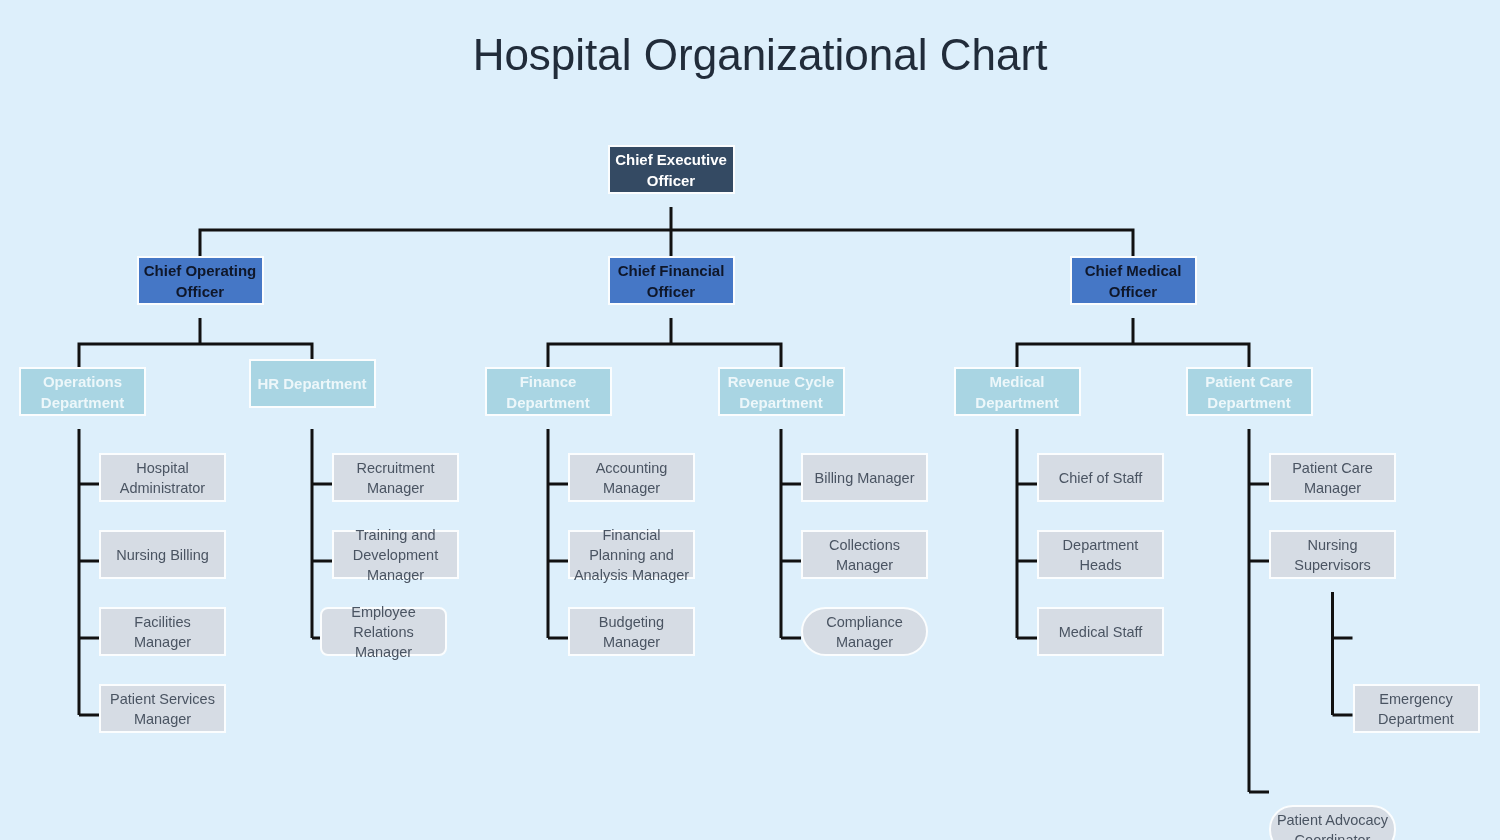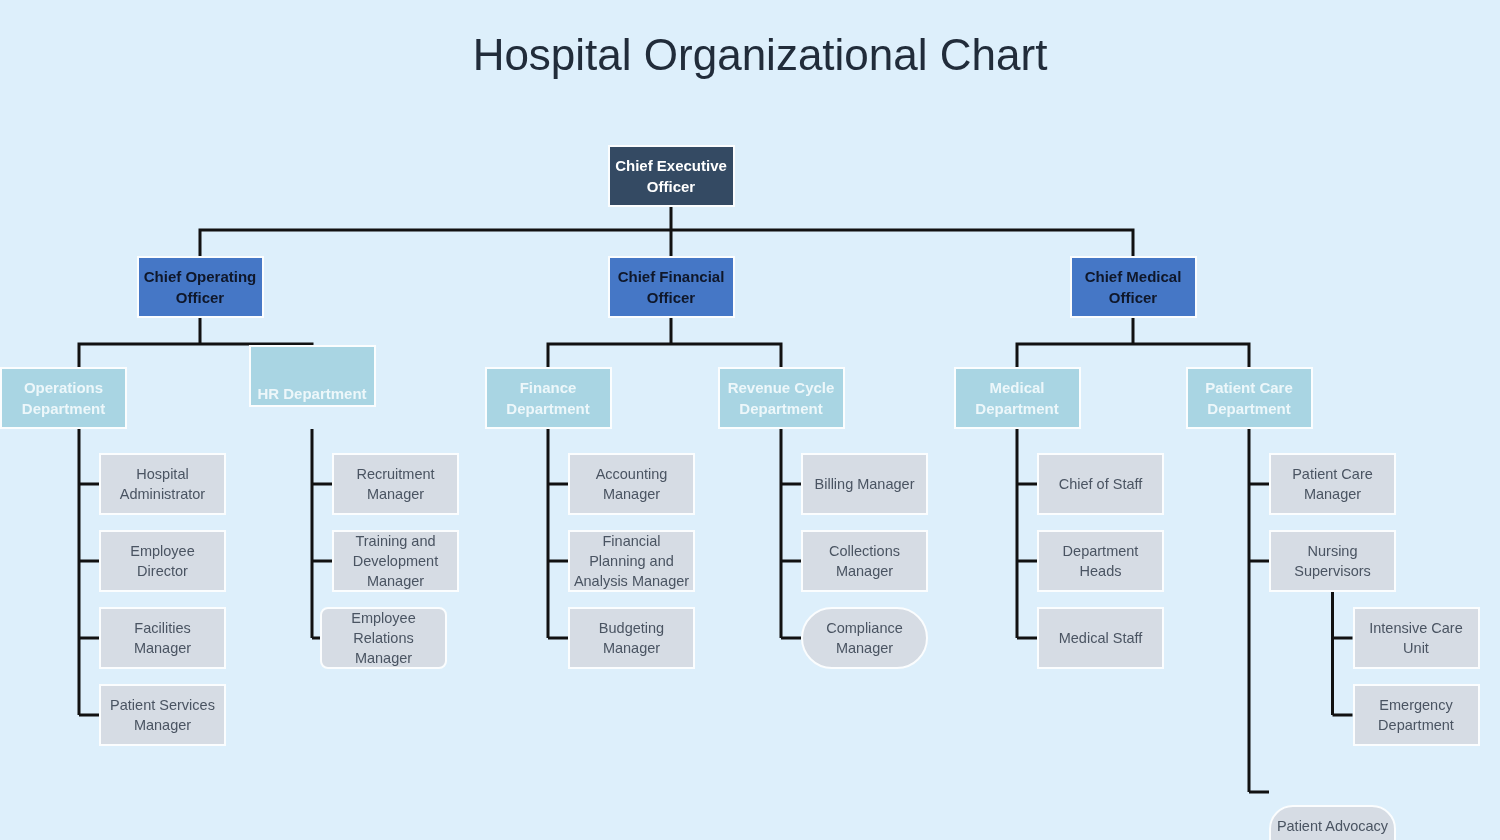--- a/index.html
+++ b/index.html
@@ -5,21 +5,21 @@
   :root{
     --bg:#ddeffb; --c1:#344a63; --c2:#4577c6; --c3:#a9d5e3;
     --c4:#d6dce4; --c4t:#4a5462; --border:#fbfdfe; --wire:#111111; --title:#212c3a;
   }
   html,body{margin:0;padding:0;}
   body{width:1500px;height:840px;background:var(--bg);font-family:"Liberation Sans",sans-serif;overflow:hidden;}
   #canvas{position:relative;width:1500px;height:840px;}
   .title{position:absolute;top:30px;left:0;width:1520px;text-align:center;
          font-size:44px;font-weight:500;color:var(--title);letter-spacing:0px;}
   #wires{position:absolute;left:0;top:0;}
-  .node{position:absolute;box-sizing:border-box;width:127px;height:62px;
+  .node{position:absolute;box-sizing:border-box;width:127px;height:49px;
         display:flex;align-items:center;justify-content:center;text-align:center;
         border:2px solid var(--border);padding:1px 3px;}
   .lvl1{background:var(--c1);color:#ffffff;font-weight:600;font-size:15px;line-height:21px;}
   .lvl2{background:var(--c2);color:#0f172a;font-weight:600;font-size:15px;line-height:21px;}
   .lvl3{background:var(--c3);color:#edf7fa;font-weight:600;font-size:15px;line-height:21px;}
   .leaf{background:var(--c4);color:var(--c4t);font-weight:400;font-size:14.5px;line-height:20px;}
 </style>
 </head>
 <body>
 
@@ -27,36 +27,36 @@
   <svg id="wires" width="1500" height="840">
       <path d="M 671 207 V 230 H 200 V 256 M 200 318 V 344 H 79 V 367 M 79 484 H 99 M 79 561 H 99 M 79 638 H 99 M 79 715 H 99 M 79 429 V 715 M 200 318 V 344 H 312 V 367 M 312 484 H 332 M 312 561 H 332 M 312 638 H 332 M 312 429 V 638 M 671 207 V 230 H 671 V 256 M 671 318 V 344 H 548 V 367 M 548 484 H 568 M 548 561 H 568 M 548 638 H 568 M 548 429 V 638 M 671 318 V 344 H 781 V 367 M 781 484 H 801 M 781 561 H 801 M 781 638 H 801 M 781 429 V 638 M 671 207 V 230 H 1133 V 256 M 1133 318 V 344 H 1017 V 367 M 1017 484 H 1037 M 1017 561 H 1037 M 1017 638 H 1037 M 1017 429 V 638 M 1133 318 V 344 H 1249 V 367 M 1249 484 H 1269 M 1249 561 H 1269 M 1332.5 638 H 1352.5 M 1332.5 715 H 1352.5 M 1332.5 592 V 715 M 1249 792 H 1269 M 1249 429 V 792" fill="none" stroke="#111111" stroke-width="3" stroke-linejoin="miter"></path>
     </svg>
   <div class="title">Hospital Organizational Chart</div>
 <div class="node lvl1" style="left: 607.5px; top: 145px;">
       <span>Chief Executive Officer</span>
     </div>
     <div class="node lvl2" style="left: 136.5px; top: 256px;">
       <span>Chief Operating Officer</span>
     </div>
-    <div class="node lvl3" style="left: 0; top: 367px; text-align: center;">
+    <div class="node lvl3" style="left: 19px; top: 367px; text-align: center;">
       <span>Operations Department</span>
     </div>
     <div class="node leaf" style="left: 99px; top: 453px;">
       <span>Hospital Administrator</span>
     </div>
     <div class="node leaf" style="left: 99px; top: 530px;">
-      <span>Employee Director</span>
+      <span>Nursing Billing</span>
     </div>
     <div class="node leaf" style="left: 99px; top: 607px;">
       <span>Facilities Manager</span>
     </div>
     <div class="node leaf" style="left: 99px; top: 684px;">
       <span>Patient Services Manager</span>
     </div>
-    <div class="node lvl3" style="left: 248.5px; top: 345px; align-items: flex-end;">
+    <div class="node lvl3" style="left: 248.5px; top: 359px;">
       <span>HR Department</span>
     </div>
     <div class="node leaf" style="left: 332px; top: 453px;">
       <span>Recruitment Manager</span>
     </div>
     <div class="node leaf" style="left: 332px; top: 530px;">
       <span>Training and Development Manager</span>
     </div>
     <div class="node leaf" style="left: 320px; top: 607px; border-radius: 8px;">
       <span>Employee Relations Manager</span>
@@ -105,22 +105,19 @@
     </div>
     <div class="node lvl3" style="left: 1185.5px; top: 367px;">
       <span>Patient Care Department</span>
     </div>
     <div class="node leaf" style="left: 1269px; top: 453px;">
       <span>Patient Care Manager</span>
     </div>
     <div class="node leaf" style="left: 1269px; top: 530px;">
       <span>Nursing Supervisors</span>
     </div>
-    <div class="node leaf" style="left: 1352.5px; top: 607px;">
-      <span>Intensive Care Unit</span>
-    </div>
     <div class="node leaf" style="left: 1352.5px; top: 684px;">
       <span>Emergency Department</span>
     </div>
     <div class="node leaf" style="left: 1269px; top: 805px; border-radius: 24px;">
       <span>Patient Advocacy Coordinator</span>
     </div>
   </div>
 
 </body></html>

